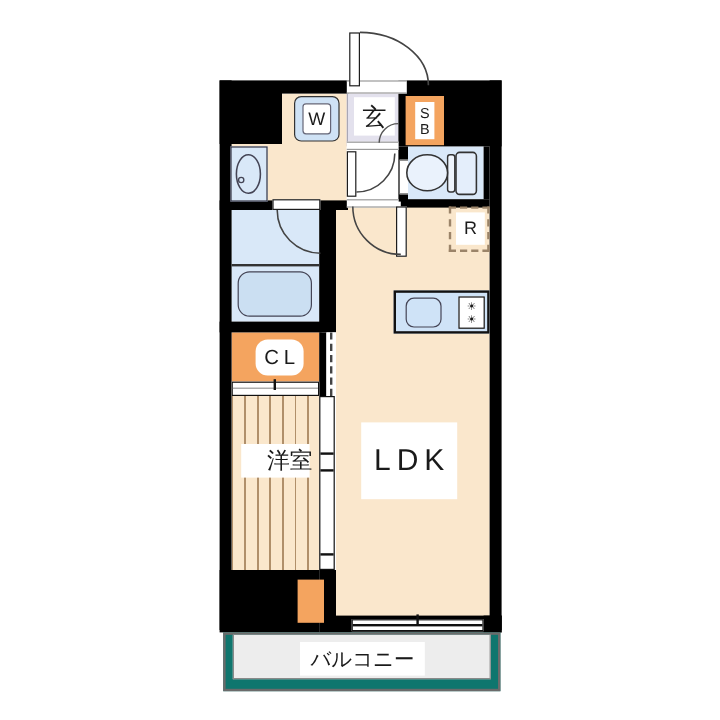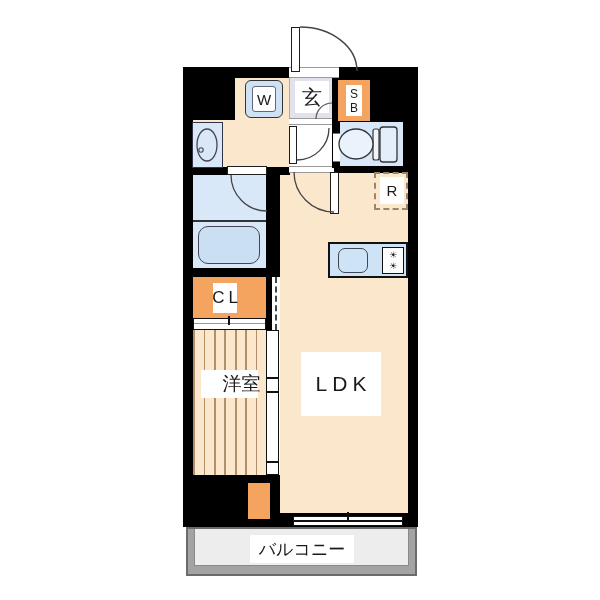--- a/index.html
+++ b/index.html
@@ -83,21 +83,21 @@
       <span>☀</span>
     </div>
   </div>
 
   <div class="abs" style="left:374px;top:172px;width:34px;height:38px;border:2px dashed #9b8469;">
     <div class="abs label" style="left:4px;top:3px;width:24px;height:27px;font-size:15px;">
       <span>R</span>
     </div>
   </div>
 
-  <div class="abs label" style="left:213px;top:283px;width:24px;height:30px;font-size:17px;letter-spacing:4px;padding-left:4px;">
+  <div class="abs label" style="left:213px;top:283px;width:40px;height:30px;font-size:17px;letter-spacing:4px;padding-left:4px;border-radius:10px;">
     <span>CL</span>
   </div>
   <div class="abs" style="left:193px;top:318px;width:73px;height:12px;background:#fff;border:1.5px solid #111;">
     <div class="abs" style="left:0;top:4px;width:100%;height:1px;background:#999;"></div>
     <div class="abs tick" style="left:34px;top:-3px;width:2px;height:9px;"></div>
   </div>
   <div class="abs white" style="left:272px;top:277px;width:8px;height:53px;display:flex;justify-content:center;">
     <div style="width:0;border-left:2px dashed #444;"></div>
   </div>
 
@@ -110,35 +110,35 @@
   <div class="abs" style="left:293px;top:516px;width:110px;height:10px;background:#fff;border:1.5px solid #111;">
     <div class="abs" style="left:0;top:3px;width:100%;height:1.5px;background:#111;"></div>
     <div class="abs tick" style="left:53px;top:-5px;width:2px;height:8px;"></div>
   </div>
 
   <div class="abs leaf" style="left:291px;top:27px;width:9px;height:45px;"></div>
   <div class="abs leaf" style="left:289px;top:126px;width:8px;height:38px;"></div>
   <div class="abs leaf" style="left:227px;top:166px;width:40px;height:9px;"></div>
   <div class="abs leaf" style="left:330px;top:172px;width:9px;height:42px;"></div>
 
-  <div class="abs" style="left:186px;top:527px;width:231px;height:49px;background:#a3a3a3;border:2px solid #6b6b6b;">
+  <div class="abs" style="left:186px;top:527px;width:231px;height:49px;background:#0f766e;border:2px solid #6b6b6b;">
     <div class="abs" style="left:6px;top:0;width:215px;height:37px;background:#ededed;border-left:1.5px solid #8a8a8a;border-right:1.5px solid #8a8a8a;border-bottom:1.5px solid #8a8a8a;"></div>
     <div class="abs label" style="left:62px;top:6px;width:104px;height:28px;font-size:17px;">
       <span>バルコニー</span>
     </div>
   </div>
 
   <div class="abs label" style="left:295px;top:81px;width:34px;height:32px;font-size:20px;">
     <span>玄</span>
   </div>
   <div class="abs label" style="left:201px;top:370px;width:57px;height:28px;font-size:19px;padding-left:24px;">
     <span>洋室</span>
   </div>
   <div class="abs ldk-label-box" style="left:301px;top:352px;width:80px;height:64px;">
-    <div style="font-size:21px;letter-spacing:5px;padding-left:5px;">LDK</div>
+    <div style="font-size:25px;letter-spacing:5px;padding-left:5px;">LDK</div>
   </div>
 
   <svg class="svg-overlay" width="600" height="600" viewBox="0 0 600 600">
     <path d="M 300 27 A 57 44 0 0 1 357 71" fill="none" stroke="#444" stroke-width="1.4"></path>
     <path d="M 332 103 A 16 16 0 0 0 316 119" fill="none" stroke="#555" stroke-width="1.2"></path>
     <path d="M 329 128 A 32 32 0 0 1 297 160" fill="none" stroke="#444" stroke-width="1.3"></path>
     <path d="M 231 175 A 36 36 0 0 0 267 211" fill="none" stroke="#444" stroke-width="1.3"></path>
     <path d="M 294 172 A 40 40 0 0 0 334 212" fill="none" stroke="#444" stroke-width="1.3"></path>
     <g>
       <rect x="380" y="127" width="17" height="35" rx="3" fill="#e4eefb" stroke="#333" stroke-width="1.3"></rect>

